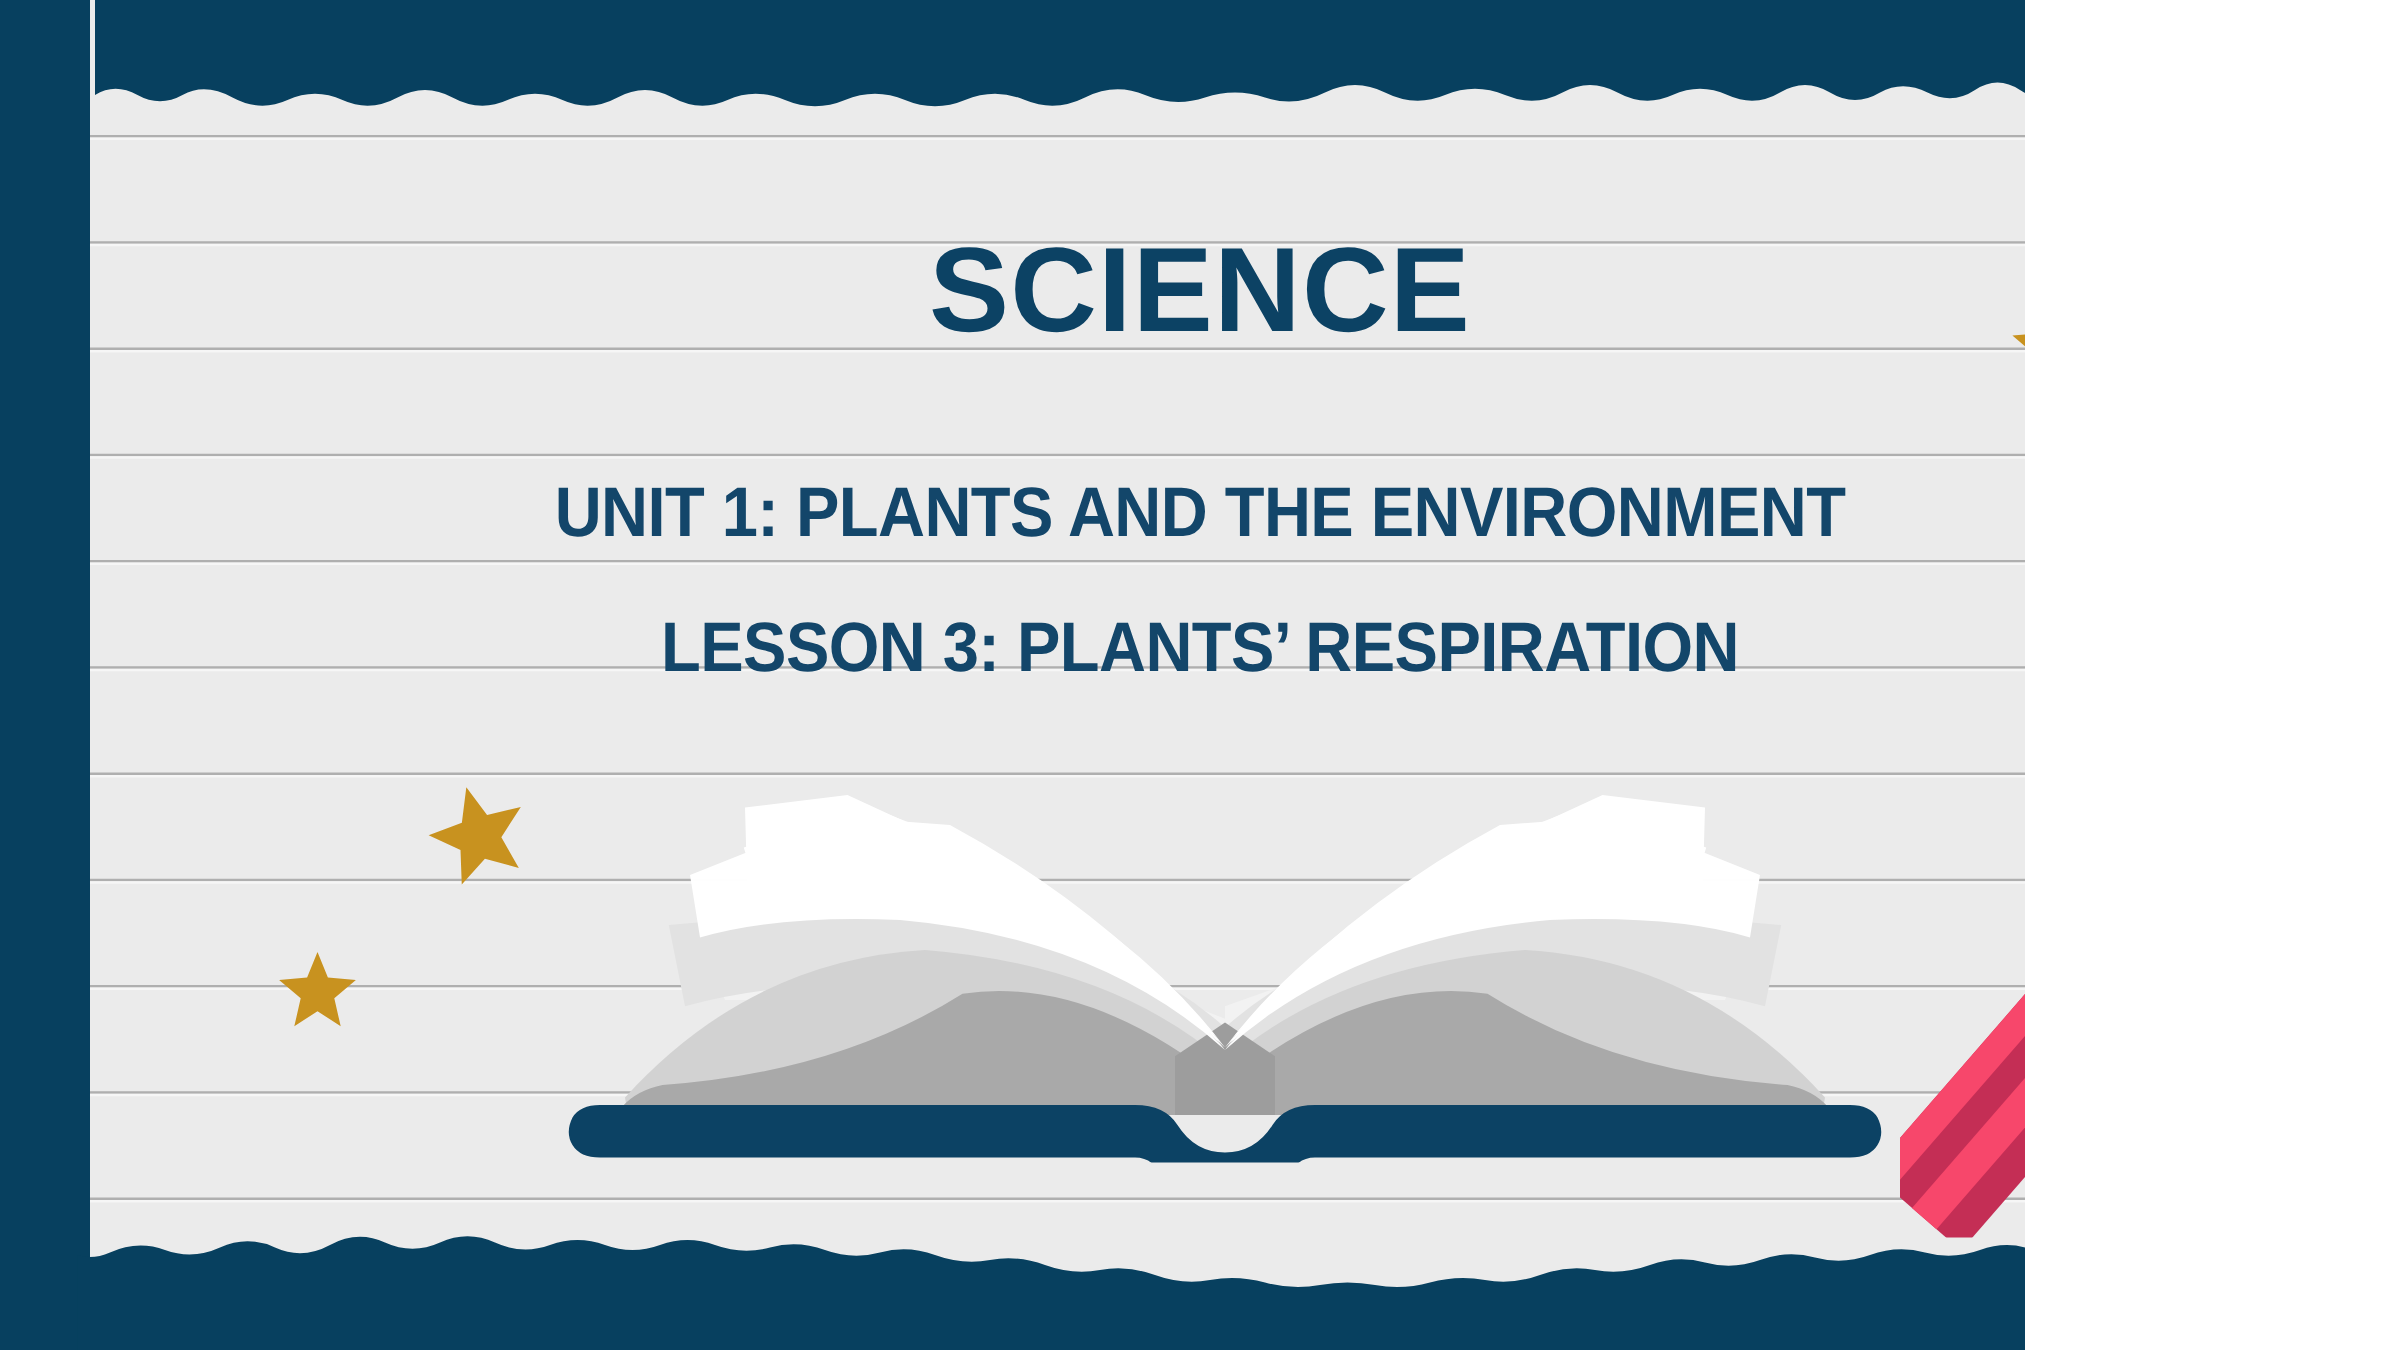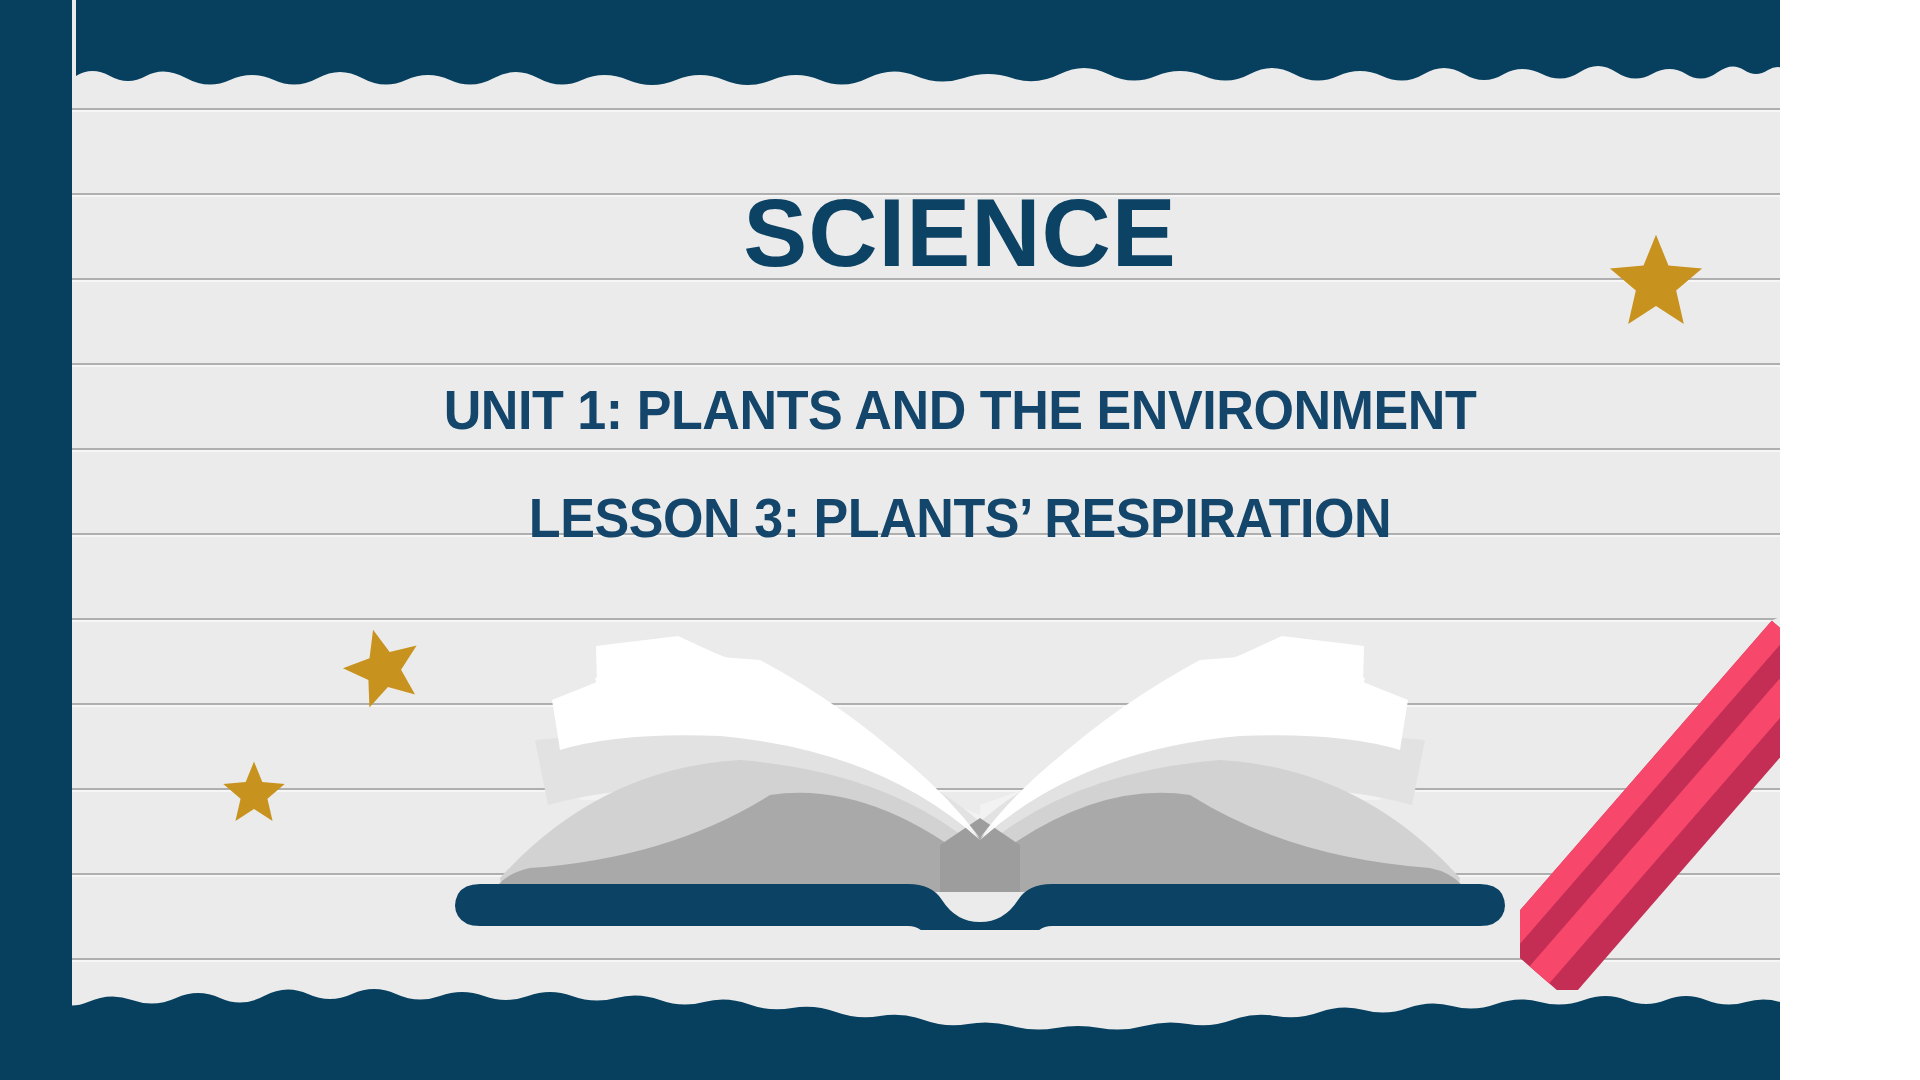--- a/index.html
+++ b/index.html
@@ -2,21 +2,21 @@
 <html><head>
 <meta charset="utf-8">
 <style>
   html, body {
     margin: 0;
     padding: 0;
     background: #ffffff;
   }
   #slide {
     position: relative;
-    width: 1780px;
+    width: 1620px;
     height: 1080px;
     overflow: hidden;
     background: #07405F;
     font-family: "Liberation Sans", sans-serif;
   }
 
   
   #paper {
     position: absolute;
     left: 72px;

